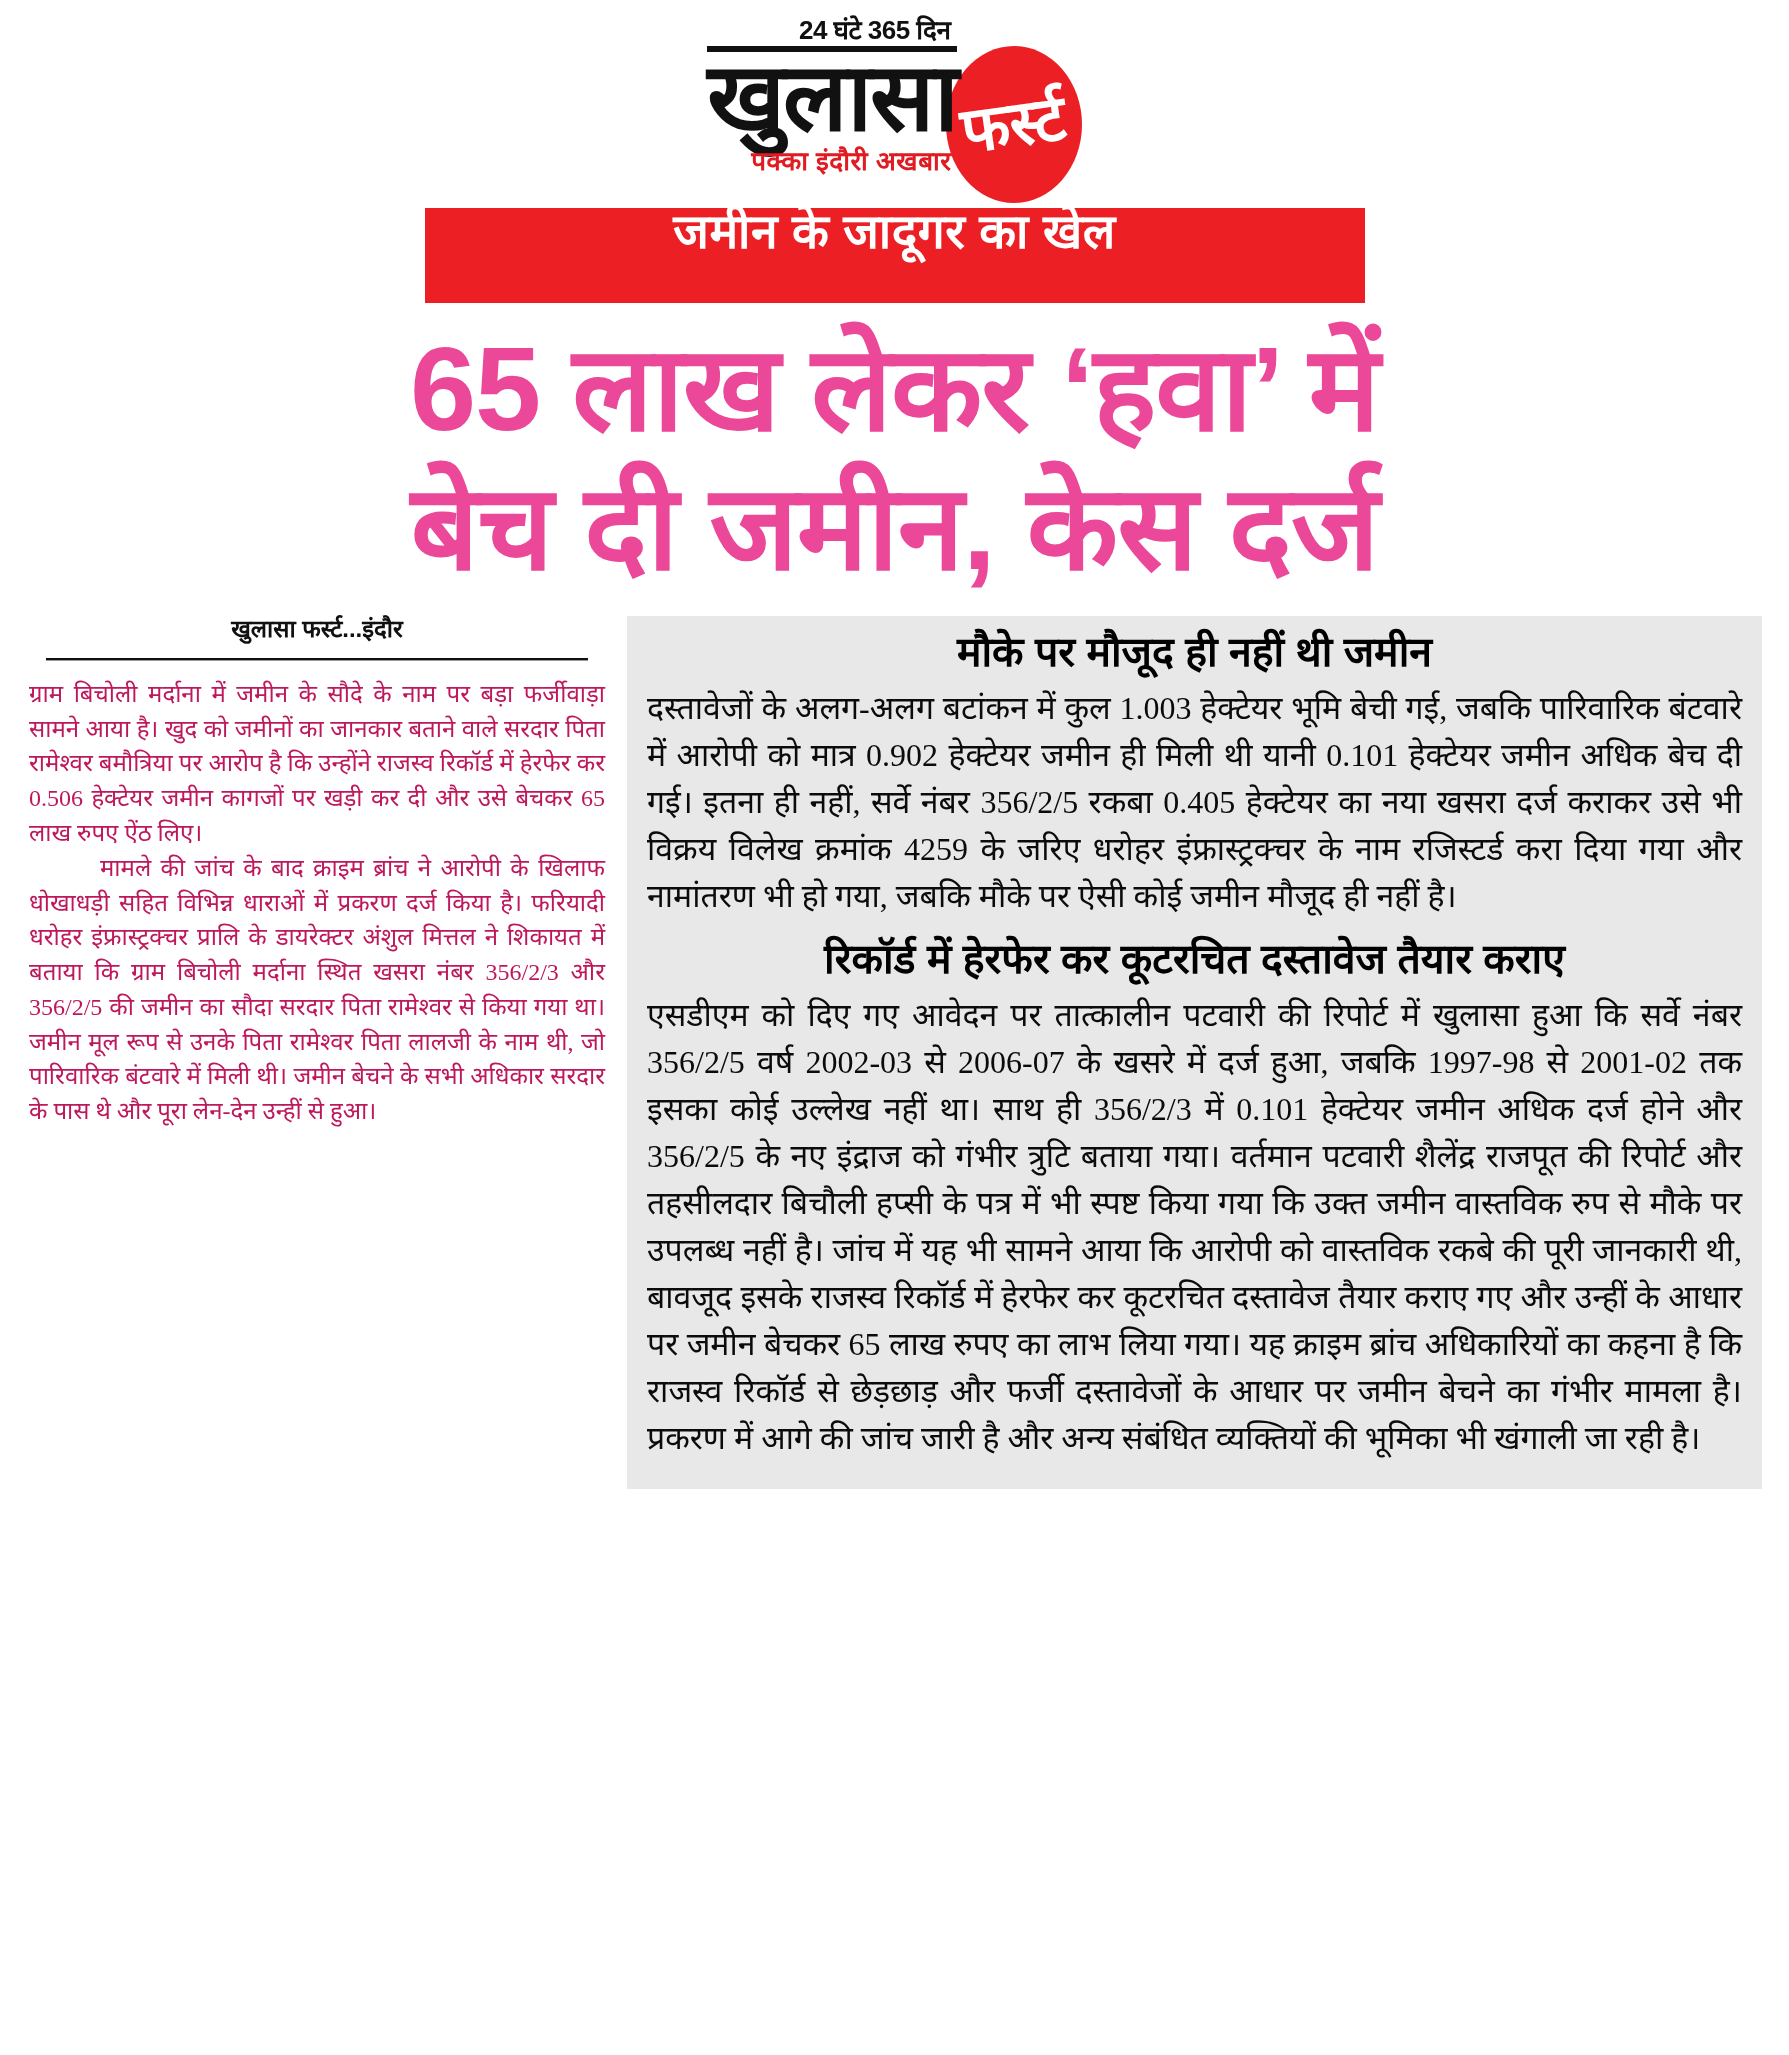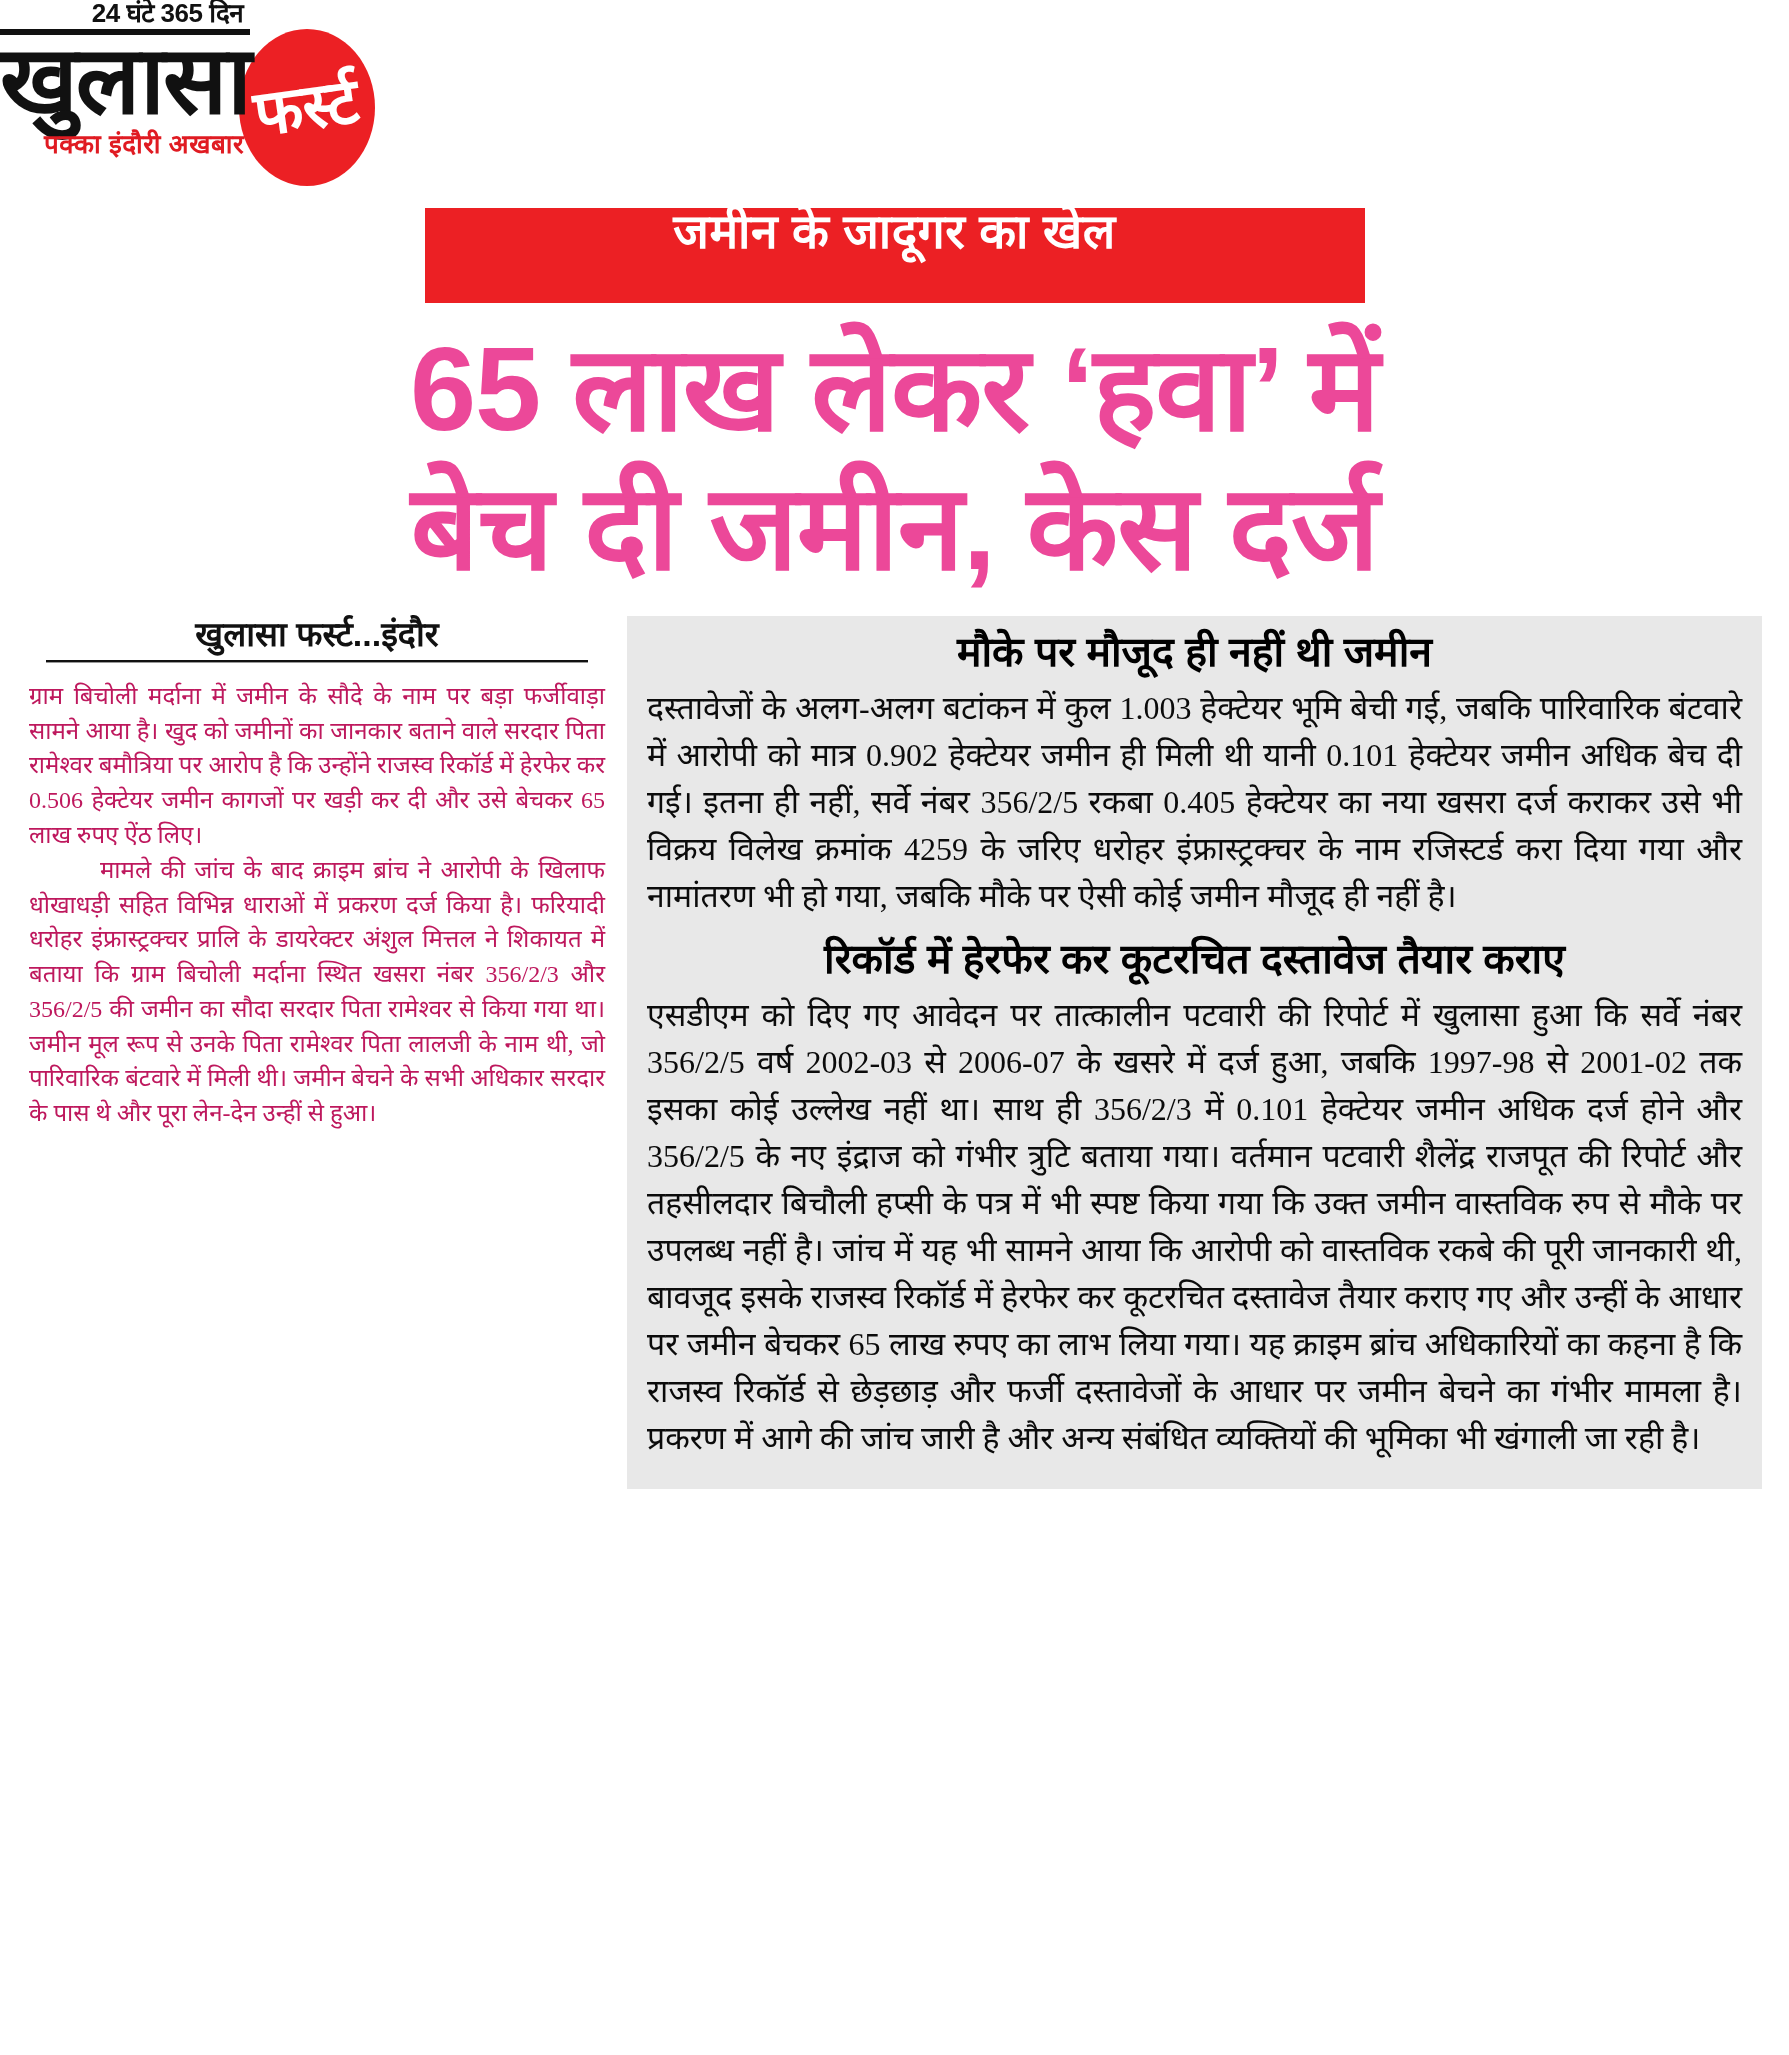--- a/index.html
+++ b/index.html
@@ -6,22 +6,23 @@
   html, body {
     width:1789px;
     background:#ffffff;
     font-family:"Liberation Serif", serif;
   }
   body { width:1789px; min-height:2056px; position:relative; overflow:hidden; }
 
   
   .masthead {
     width:100%;
-    display:flex;
-    justify-content:flex-start;
+    padding-top:17px;
+    display:flex;
+    justify-content:center;
     align-items:flex-start;
     height:205px;
   }
   .masthead-inner {
     position:relative;
     display:flex;
     align-items:flex-start;
   }
   .brand-block {
     position:relative;
@@ -120,25 +121,25 @@
     align-items:flex-start;
     padding:0 27px 0 29px;
     gap:22px;
   }
 
   
   .col-left { width:576px; flex:0 0 576px; }
   .byline {
     font-family:"Liberation Sans", sans-serif;
     font-weight:bold;
-    font-size:34px;
+    font-size:24px;
     color:#111;
     text-align:center;
     line-height:1.1;
-    padding-bottom:6px;
+    padding-bottom:15px;
   }
   .byline-rule {
     border-top:2.4px solid #111;
     border-bottom:1px solid #999;
     height:2.9px;
     margin:0 17px 16px 17px;
   }
   .col-left p {
     font-family:"Liberation Serif", serif;
     font-size:24px;

